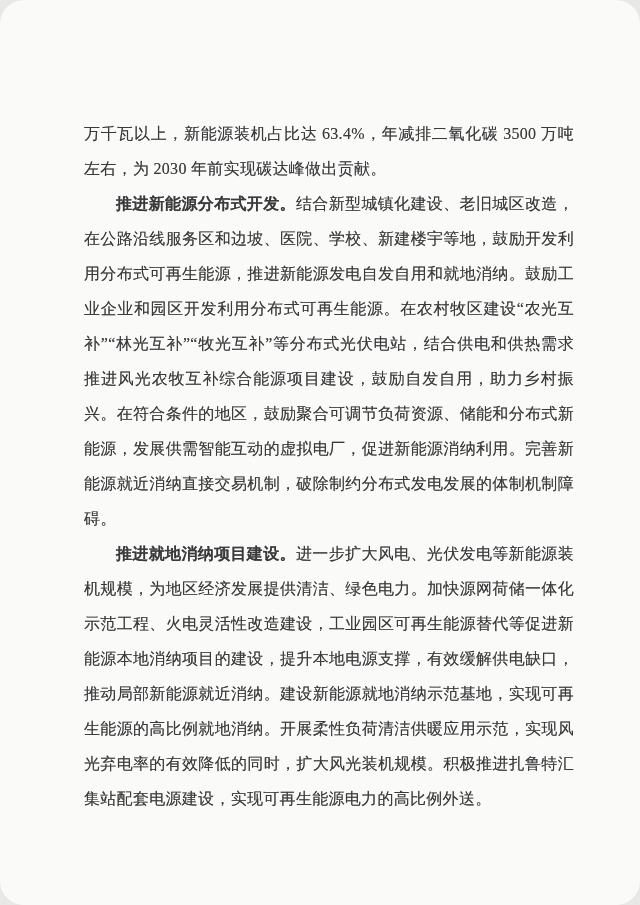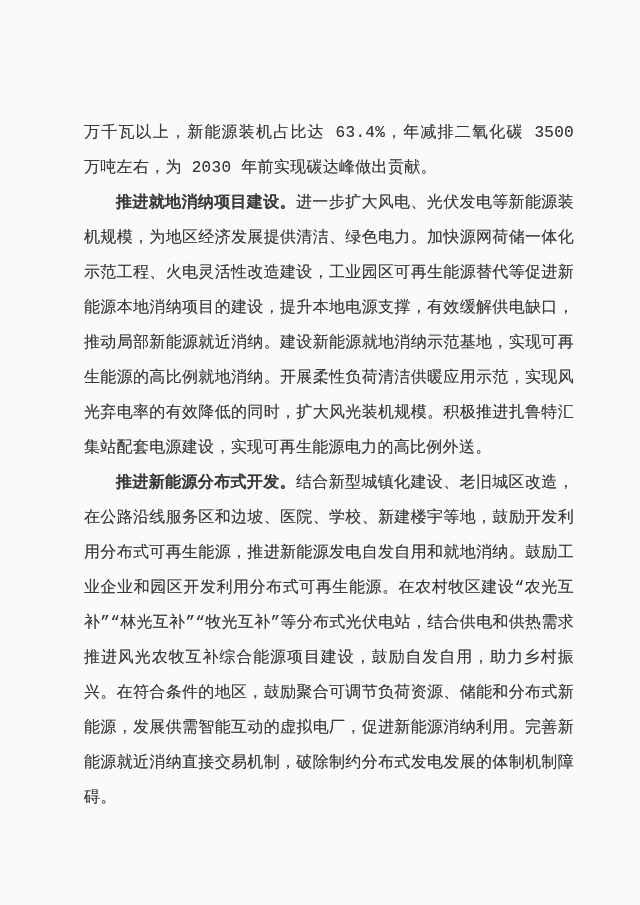--- a/index.html
+++ b/index.html
@@ -7,23 +7,24 @@
     padding: 0;
     background: #e8e8e6;
   }
   .page {
     position: relative;
     width: 640px;
     height: 905px;
     margin: 0 auto;
     background: #fafaf8;
     box-sizing: border-box;
-    font-family: Liberation Mono, monospace;
+    font-family: Liberation Serif, serif;
     color: #3a3a3c;
     overflow: hidden;
+    border-radius: 24px;
   }
   .body-text {
     position: absolute;
     left: 84px;
     top: 116px;
     width: 490px;
     font-size: 16px;
     line-height: 35px;
     letter-spacing: 0.3px;
     text-align: justify;
@@ -50,16 +51,16 @@
     color: #4a4a4c;
     letter-spacing: 0.5px;
   }
 </style>
 </head>
 <body>
 
 <div class="page">
   <div class="body-text">
     <p class="para"><span>万千瓦以上，新能源装机占比达 63.4%，年减排二氧化碳 3500 万吨左右，为 2030 年前实现碳达峰做出贡献。</span></p>
+    <p class="para indent"><span class="lead">推进新能源分布式开发。</span><span>结合新型城镇化建设、老旧城区改造，在公路沿线服务区和边坡、医院、学校、新建楼宇等地，鼓励开发利用分布式可再生能源，推进新能源发电自发自用和就地消纳。鼓励工业企业和园区开发利用分布式可再生能源。在农村牧区建设“农光互补”“林光互补”“牧光互补”等分布式光伏电站，结合供电和供热需求推进风光农牧互补综合能源项目建设，鼓励自发自用，助力乡村振兴。在符合条件的地区，鼓励聚合可调节负荷资源、储能和分布式新能源，发展供需智能互动的虚拟电厂，促进新能源消纳利用。完善新能源就近消纳直接交易机制，破除制约分布式发电发展的体制机制障碍。</span></p>
     <p class="para indent"><span class="lead">推进就地消纳项目建设。</span><span>进一步扩大风电、光伏发电等新能源装机规模，为地区经济发展提供清洁、绿色电力。加快源网荷储一体化示范工程、火电灵活性改造建设，工业园区可再生能源替代等促进新能源本地消纳项目的建设，提升本地电源支撑，有效缓解供电缺口，推动局部新能源就近消纳。建设新能源就地消纳示范基地，实现可再生能源的高比例就地消纳。开展柔性负荷清洁供暖应用示范，实现风光弃电率的有效降低的同时，扩大风光装机规模。积极推进扎鲁特汇集站配套电源建设，实现可再生能源电力的高比例外送。</span></p>
-    <p class="para indent"><span class="lead">推进新能源分布式开发。</span><span>结合新型城镇化建设、老旧城区改造，在公路沿线服务区和边坡、医院、学校、新建楼宇等地，鼓励开发利用分布式可再生能源，推进新能源发电自发自用和就地消纳。鼓励工业企业和园区开发利用分布式可再生能源。在农村牧区建设“农光互补”“林光互补”“牧光互补”等分布式光伏电站，结合供电和供热需求推进风光农牧互补综合能源项目建设，鼓励自发自用，助力乡村振兴。在符合条件的地区，鼓励聚合可调节负荷资源、储能和分布式新能源，发展供需智能互动的虚拟电厂，促进新能源消纳利用。完善新能源就近消纳直接交易机制，破除制约分布式发电发展的体制机制障碍。</span></p>
   </div>
 </div>
 
 </body></html>

